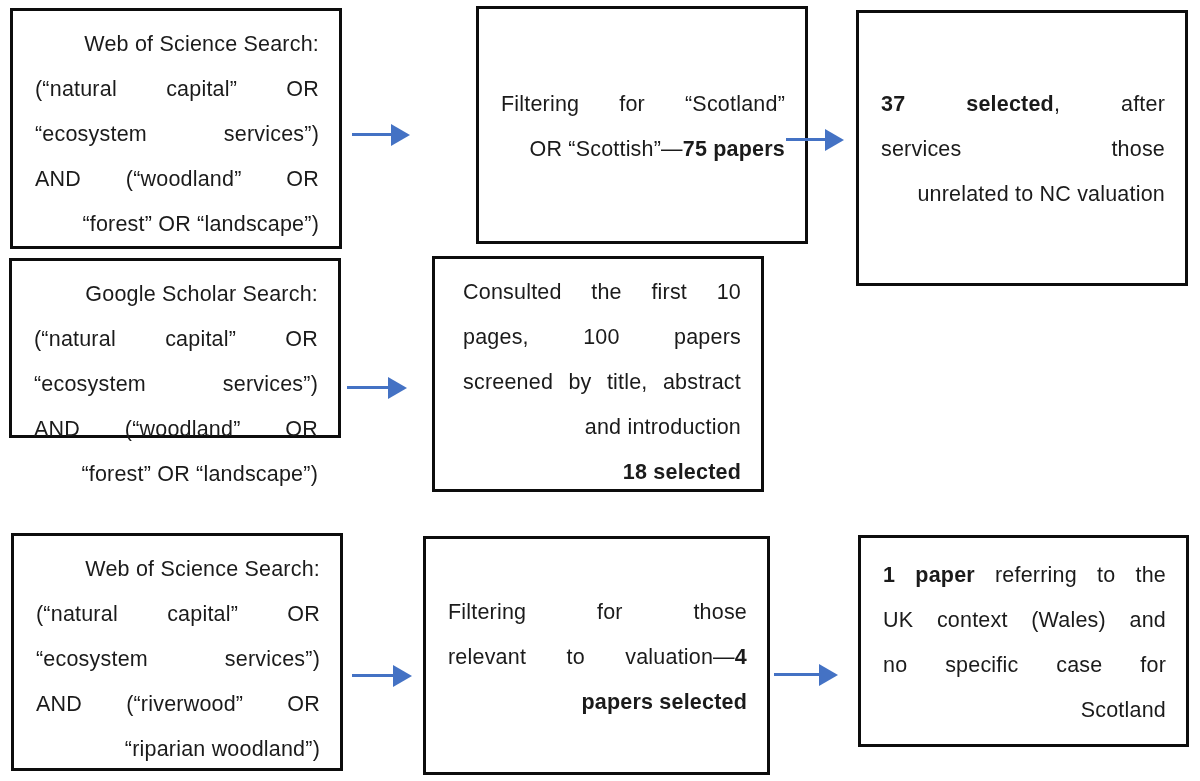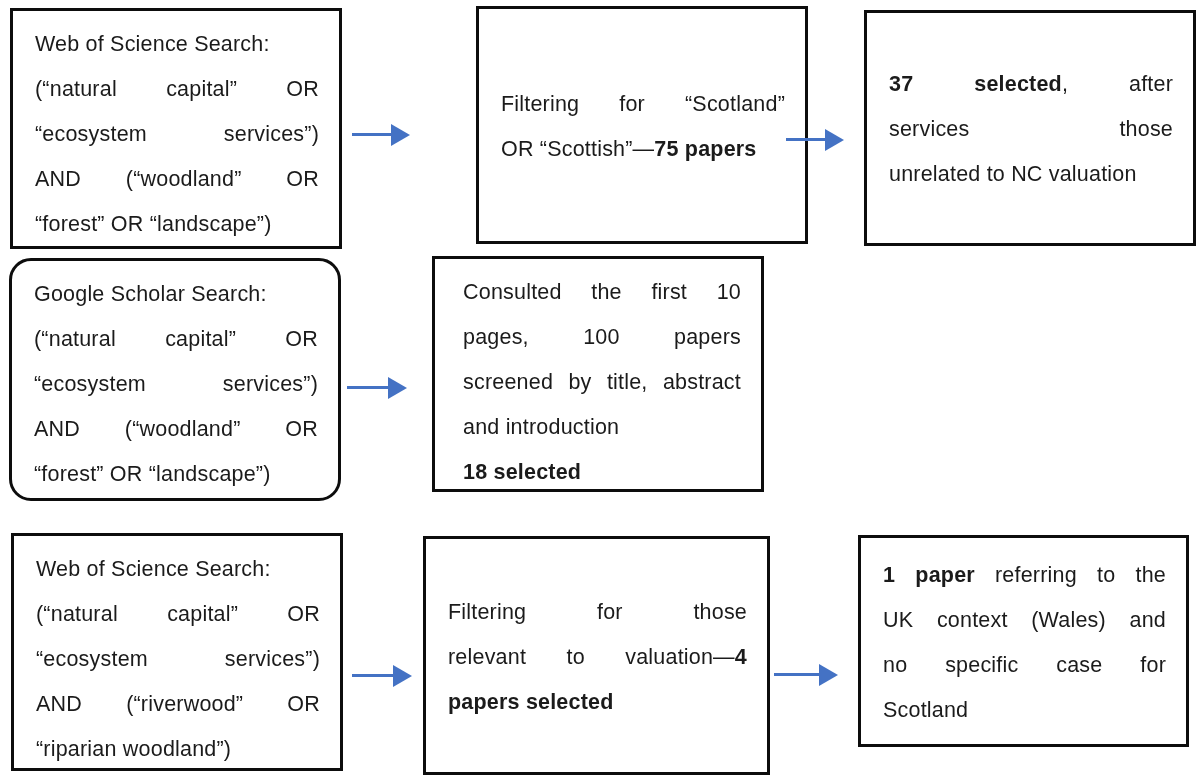--- a/index.html
+++ b/index.html
@@ -24,33 +24,33 @@
     display:flex;
     flex-direction:column;
     padding:11px 20px 8px 22px;
   }
   .box.vcenter{justify-content:center;}
   .line{
     font-size:21.5px;
     line-height:45px;
     color:var(--text);
     letter-spacing:0.2px;
-    text-align:left;
+    text-align:right;
   }
   .line.j{
     text-align:justify;
     text-align-last:justify;
   }
   .b{font-weight:700;}
 
   
   #box0{left:10px;  top:8px;   width:332px; height:241px;}
   #box1{left:432px; top:6px;   width:332px; height:238px;margin-left:44px;}
-  #box2{left:856px; top:10px;  width:332px; height:236px;margin-left:8px;}
-  #box3{left:9px;   top:258px; width:332px; height:243px;border-radius:22px;}
+  #box2{left:856px; top:10px;  width:332px; height:276px;}
+  #box3{left:9px;   top:258px; width:332px; height:180px;}
   #box4{left:432px; top:256px; width:332px; height:236px;padding-left:28px;}
   #box5{left:11px;  top:533px; width:332px; height:238px;}
   #box6{left:423px; top:536px; width:347px; height:239px;}
   #box7{left:858px; top:535px; width:331px; height:212px;}
 
   
   .arrow{position:absolute;height:22px;}
   .arrow .shaft{
     position:absolute;left:0;top:9px;height:3px;
     width:calc(100% - 17px);

